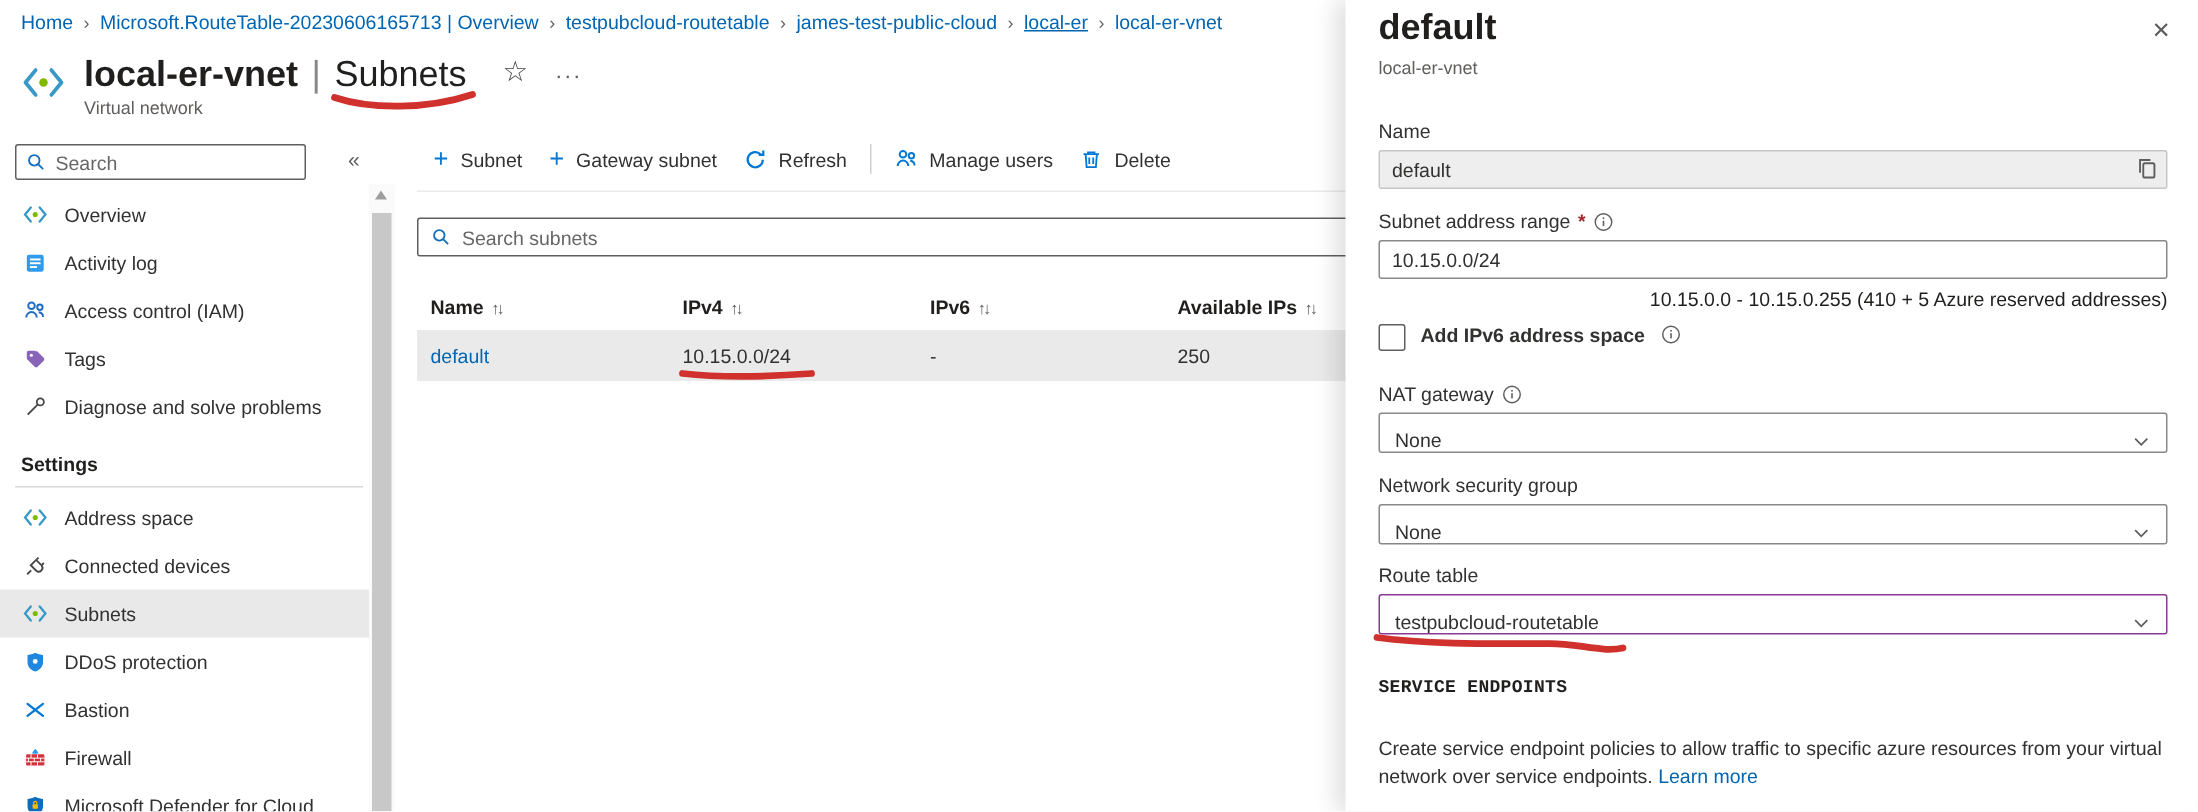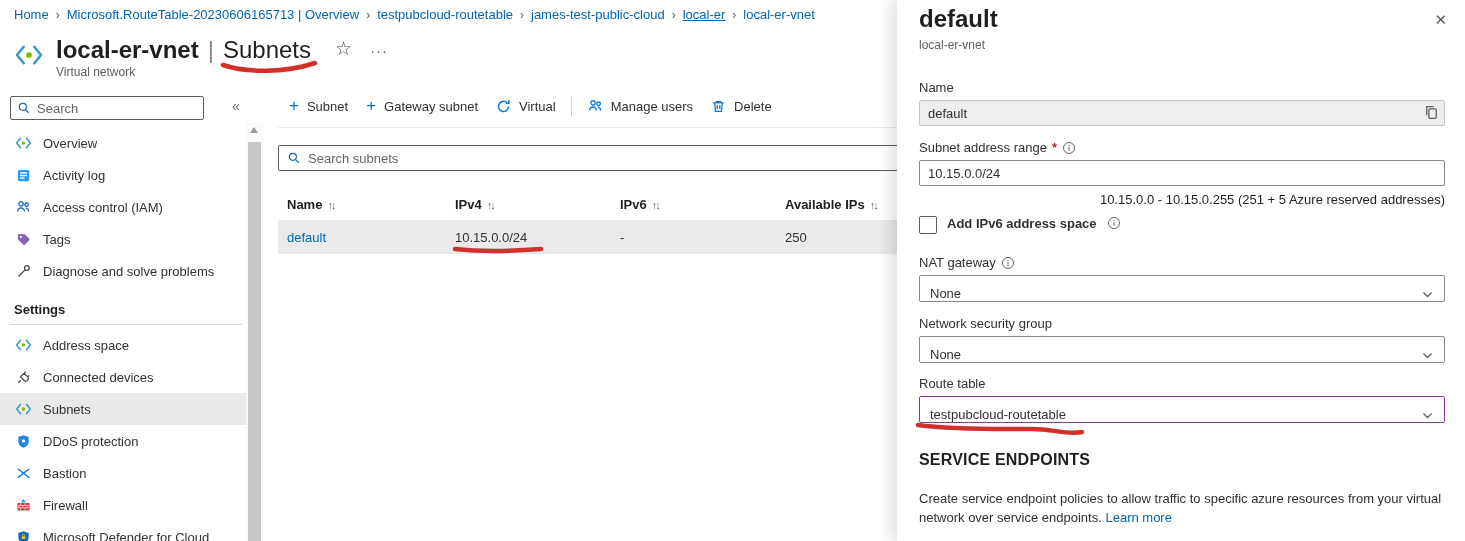--- a/index.html
+++ b/index.html
@@ -80,21 +80,21 @@
   .tx-input.readonly{background:#eeeeee; border-color:#c8c6c4; padding-right:30px;}
   .input-wrap{position:relative;}
   .copy-btn{position:absolute; right:5px; top:4px; cursor:pointer;}
   .helper{margin-top:6px; text-align:right; color:#201f1e;}
   .chk-row{display:flex; align-items:flex-start; gap:10px;font-weight:bold;}
   .chk-box{width:18px; height:18px; border:1px solid #605e5c; border-radius:2px; background:#fff; cursor:pointer; flex:none;}
   .dropdown{height:27px; border:1px solid #8a8886; border-radius:2px; display:flex; align-items:flex-end; justify-content:space-between; padding:0 10px; background:#fff; cursor:pointer;}
   .dropdown.focused{border:1.5px solid var(--focus-purple);}
   .dd-rel{position:relative;}
   .dd-rel .scribble{position:absolute; left:-4px; top:25px;}
-  .section-header{font-size:16px; font-weight:700; color:#201f1e; letter-spacing:.2px;}
+  .section-header{font-size:12px; font-weight:700; color:#201f1e; letter-spacing:.2px;font-family:Liberation Mono, monospace;}
   .panel-para{line-height:19px; color:var(--text);}
   .link{color:var(--link); cursor:pointer;}
   .scribble path{fill:none; stroke:var(--annotation-red,#d0312d); stroke-width:4.5; stroke-linecap:round;}
 </style>
 </head>
 <body>
 
 <div class="breadcrumb">
   <span class="crumb">Home</span><span class="crumb-sep">›</span><span class="crumb">Microsoft.RouteTable-20230606165713 | Overview</span><span class="crumb-sep">›</span><span class="crumb">testpubcloud-routetable</span><span class="crumb-sep">›</span><span class="crumb">james-test-public-cloud</span><span class="crumb-sep">›</span><span class="crumb u">local-er</span><span class="crumb-sep">›</span><span class="crumb">local-er-vnet</span>
 </div>
@@ -269,21 +269,21 @@
     </div>
     <div class="tb-btn">
       <span class="tb-plus">+</span>
       <span>Gateway subnet</span>
     </div>
     <div class="tb-btn">
       <svg width="15" height="15" viewBox="0 0 16 16" fill="none" stroke="#0078d4" stroke-width="1.6">
           <path d="M13.4 8a5.4 5.4 0 1 1-1.5-3.8"></path>
           <path d="M13.7 1.4v3.2h-3.2"></path>
         </svg>
-      <span>Virtual</span>
+      <span>Refresh</span>
     </div>
     <div class="tb-sep"></div>
     <div class="tb-btn">
       <svg width="16" height="16" viewBox="0 0 16 16" fill="none" stroke="#0078d4" stroke-width="1.3">
           <circle cx="6" cy="4.8" r="2.2"></circle>
           <path d="M2.5 12.6c0-2 1.6-3.6 3.5-3.6s3.5 1.6 3.5 3.6"></path>
           <circle cx="11.6" cy="5.8" r="1.8"></circle>
           <path d="M10.8 9.2c1.7.2 2.9 1.5 2.9 3.2"></path>
         </svg>
       <span>Manage users</span>
@@ -352,21 +352,21 @@
       <div class="pf-label">
         <span>Subnet address range</span>
         <span class="req">*</span>
         <svg width="14" height="14" viewBox="0 0 16 16">
             <circle cx="8" cy="8" r="6.3" fill="none" stroke="#605e5c" stroke-width="1.1"></circle>
             <rect x="7.4" y="7" width="1.2" height="4" fill="#605e5c"></rect>
             <rect x="7.4" y="4.5" width="1.2" height="1.3" fill="#605e5c"></rect>
           </svg>
       </div>
       <input class="tx-input" value="10.15.0.0/24" style="">
-      <div class="helper">10.15.0.0 - 10.15.0.255 (251 + 5 Azure reserved addresses)</div>
+      <div class="helper">10.15.0.0 - 10.15.0.255 (410 + 5 Azure reserved addresses)</div>
     </div>
 
     <div class="pf chk-row" style="top:216px;">
       <div class="chk-box"></div>
       <span>Add IPv6 address space</span>
       <svg width="14" height="14" viewBox="0 0 16 16">
           <circle cx="8" cy="8" r="6.3" fill="none" stroke="#605e5c" stroke-width="1.1"></circle>
           <rect x="7.4" y="7" width="1.2" height="4" fill="#605e5c"></rect>
           <rect x="7.4" y="4.5" width="1.2" height="1.3" fill="#605e5c"></rect>
         </svg>

